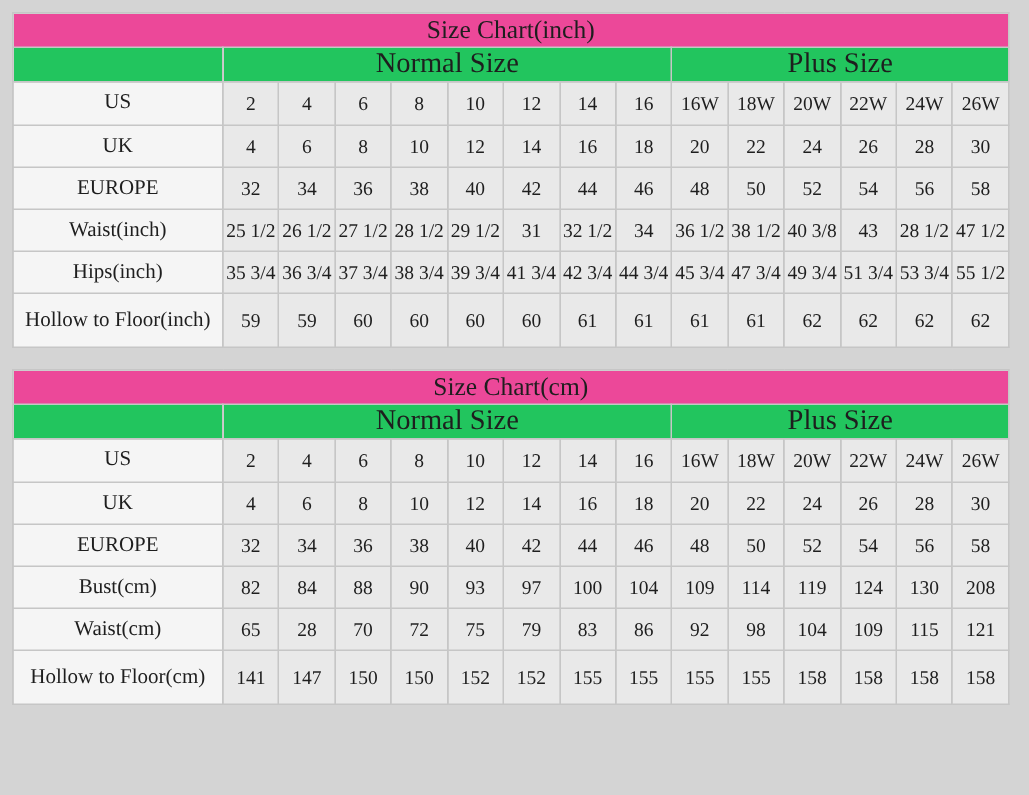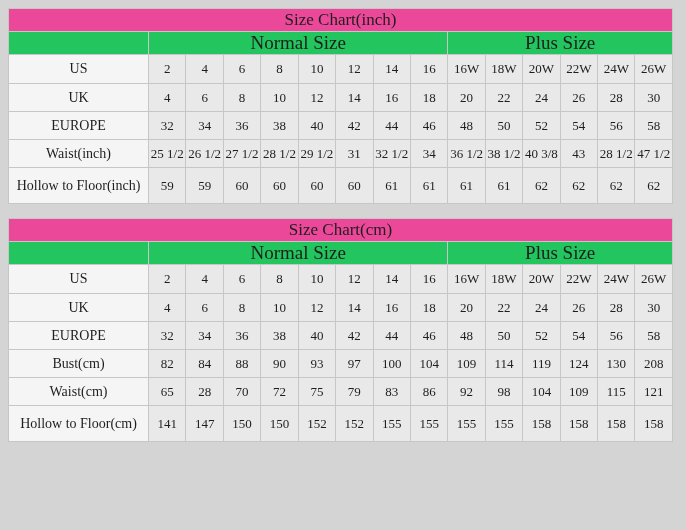--- a/index.html
+++ b/index.html
@@ -135,20 +135,37 @@
           <td>32 1/2</td>
           <td>34</td>
           <td>36 1/2</td>
           <td>38 1/2</td>
           <td>40 3/8</td>
           <td>43</td>
           <td>28 1/2</td>
           <td>47 1/2</td>
         </tr>
         <tr>
+          <th class="rowlabel">Hips(inch)</th>
+          <td>35 3/4</td>
+          <td>36 3/4</td>
+          <td>37 3/4</td>
+          <td>38 3/4</td>
+          <td>39 3/4</td>
+          <td>41 3/4</td>
+          <td>42 3/4</td>
+          <td>44 3/4</td>
+          <td>45 3/4</td>
+          <td>47 3/4</td>
+          <td>49 3/4</td>
+          <td>51 3/4</td>
+          <td>53 3/4</td>
+          <td>55 1/2</td>
+        </tr>
+        <tr>
           <th class="rowlabel">Hollow to Floor(inch)</th>
           <td>59</td>
           <td>59</td>
           <td>60</td>
           <td>60</td>
           <td>60</td>
           <td>60</td>
           <td>61</td>
           <td>61</td>
           <td>61</td>

